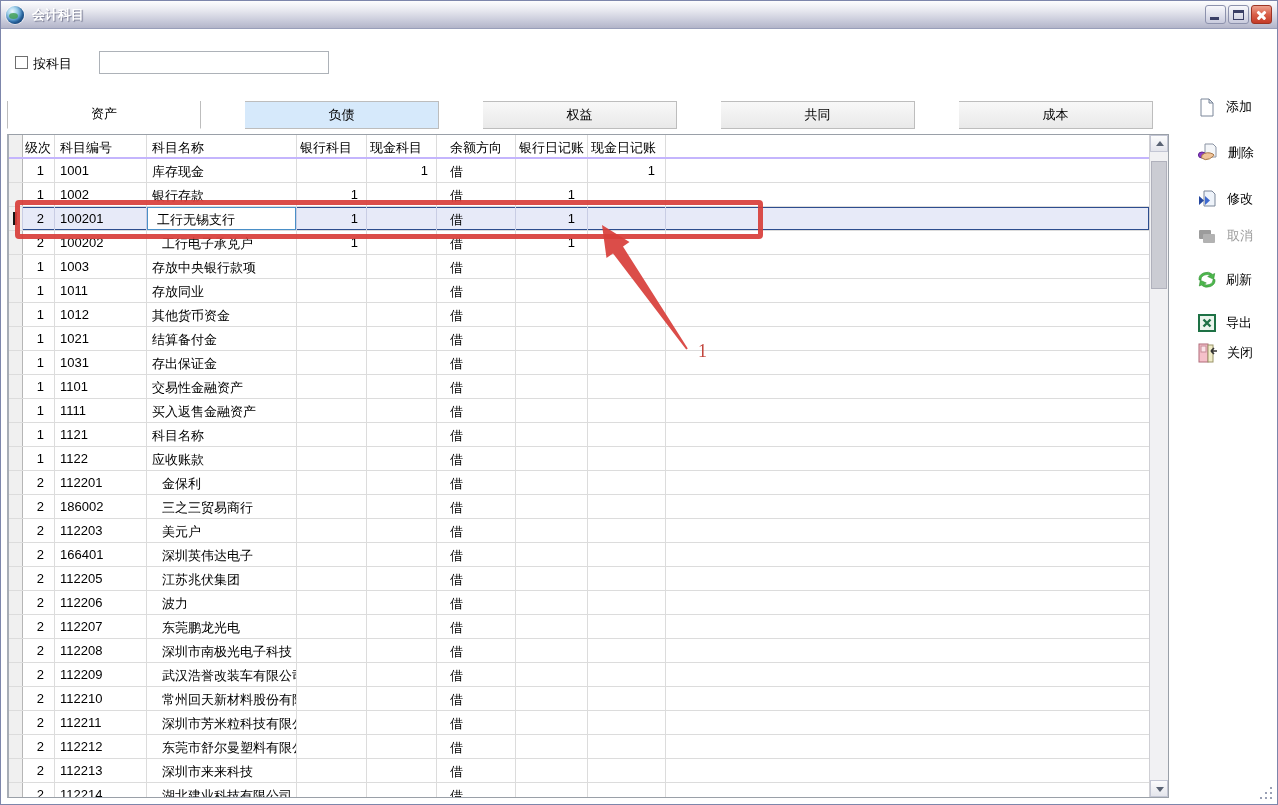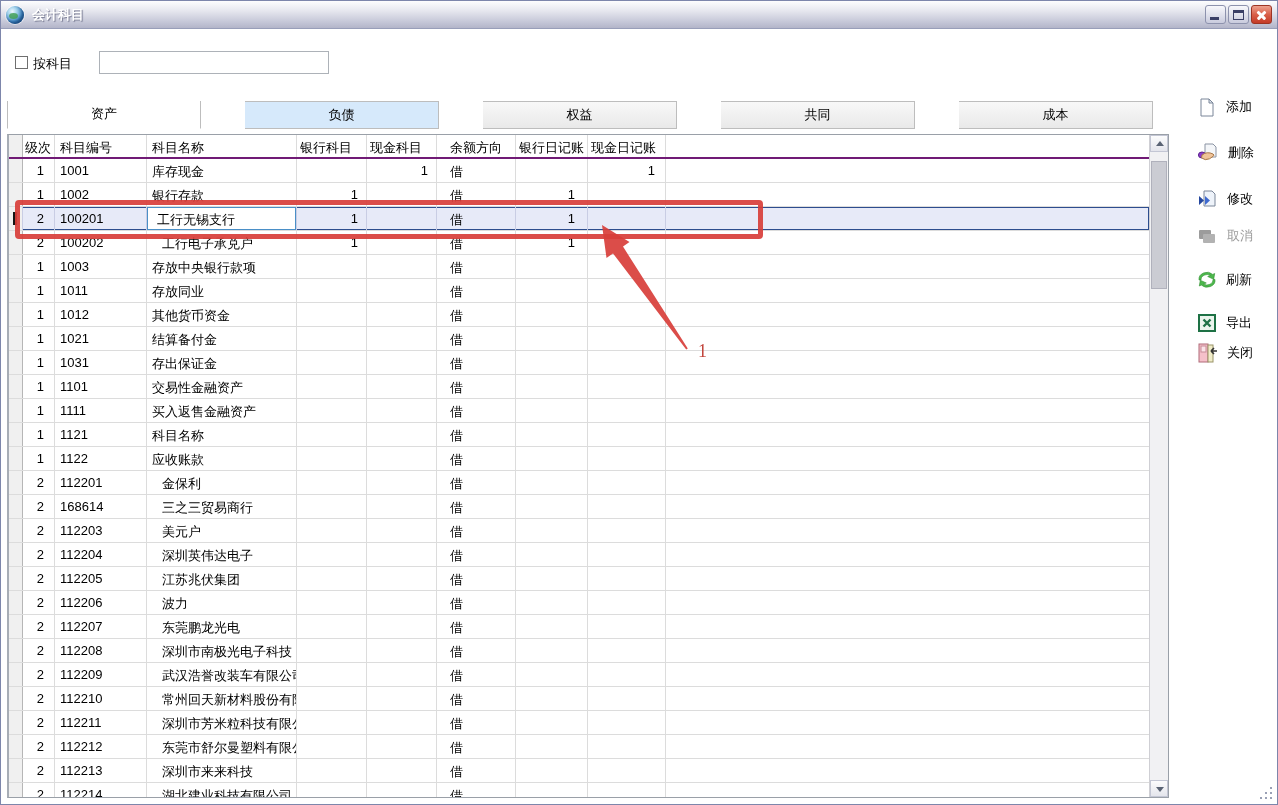--- a/index.html
+++ b/index.html
@@ -32,21 +32,21 @@
   .tabs{position:absolute;left:6px;top:100px;height:28px;display:flex;z-index:2;gap:44px;}
   .tab{width:194px;text-align:center;line-height:26px;background:linear-gradient(#f8f8f8,#e9e9e9);
     border:1px solid #bdbdbd;border-left:none;cursor:pointer;}
   .tab.active{background:#fff;border-left:1px solid #bdbdbd;border-bottom:1px solid #fff;border-top:none;}
   .tab:first-child{border-left:1px solid #bdbdbd;}
   .tab.hl{background:#d6e9fb;}
   
   .tablewrap{position:absolute;left:6px;top:133px;width:1162px;height:664px;background:#fff;
     border:1px solid #9aa0a8;border-left:2px solid #a7adb5;}
   .grid{position:absolute;left:0;top:0;right:19px;bottom:0;overflow:hidden;}
-  .thead{display:flex;height:24px;border-bottom:2px solid #701a75;background:#fff;font-size:13px;}
+  .thead{display:flex;height:24px;border-bottom:2px solid #c4b5fd;background:#fff;font-size:13px;}
   .thead .c{padding-top:4px;}
   .trow{display:flex;height:24px;border-bottom:1px solid #dcdcdc;position:relative;background:#fff;}
   .c{height:100%;padding-top:4px;border-right:1px solid #dcdcdc;overflow:hidden;white-space:nowrap;}
   .c-ind{width:14px;background:#f0f0f0;border-right:1px solid #b6b6b6;position:relative;}
   .c-lv{width:32px;text-align:right;padding-right:10px;}
   .c-code{width:92px;padding-left:5px;}
   .c-name{width:150px;padding-left:5px;position:relative;}
   .c-name.lv2{padding-left:15px;}
   .c-bank{width:70px;text-align:right;padding-right:8px;}
   .c-cash{width:70px;text-align:right;padding-right:8px;}
@@ -295,21 +295,21 @@
             <span class="c c-bank"></span>
             <span class="c c-cash"></span>
             <span class="c c-dir">借</span>
             <span class="c c-bj"></span>
             <span class="c c-cj"></span>
             <span class="c c-fill"></span>
           </div>
           <div class="trow">
             <span class="c c-ind"></span>
             <span class="c c-lv">2</span>
-            <span class="c c-code">168614</span>
+            <span class="c c-code">186002</span>
             <span class="c c-name lv2">三之三贸易商行</span>
             <span class="c c-bank"></span>
             <span class="c c-cash"></span>
             <span class="c c-dir">借</span>
             <span class="c c-bj"></span>
             <span class="c c-cj"></span>
             <span class="c c-fill"></span>
           </div>
           <div class="trow">
             <span class="c c-ind"></span>
@@ -319,21 +319,21 @@
             <span class="c c-bank"></span>
             <span class="c c-cash"></span>
             <span class="c c-dir">借</span>
             <span class="c c-bj"></span>
             <span class="c c-cj"></span>
             <span class="c c-fill"></span>
           </div>
           <div class="trow">
             <span class="c c-ind"></span>
             <span class="c c-lv">2</span>
-            <span class="c c-code">112204</span>
+            <span class="c c-code">166401</span>
             <span class="c c-name lv2">深圳英伟达电子</span>
             <span class="c c-bank"></span>
             <span class="c c-cash"></span>
             <span class="c c-dir">借</span>
             <span class="c c-bj"></span>
             <span class="c c-cj"></span>
             <span class="c c-fill"></span>
           </div>
           <div class="trow">
             <span class="c c-ind"></span>

